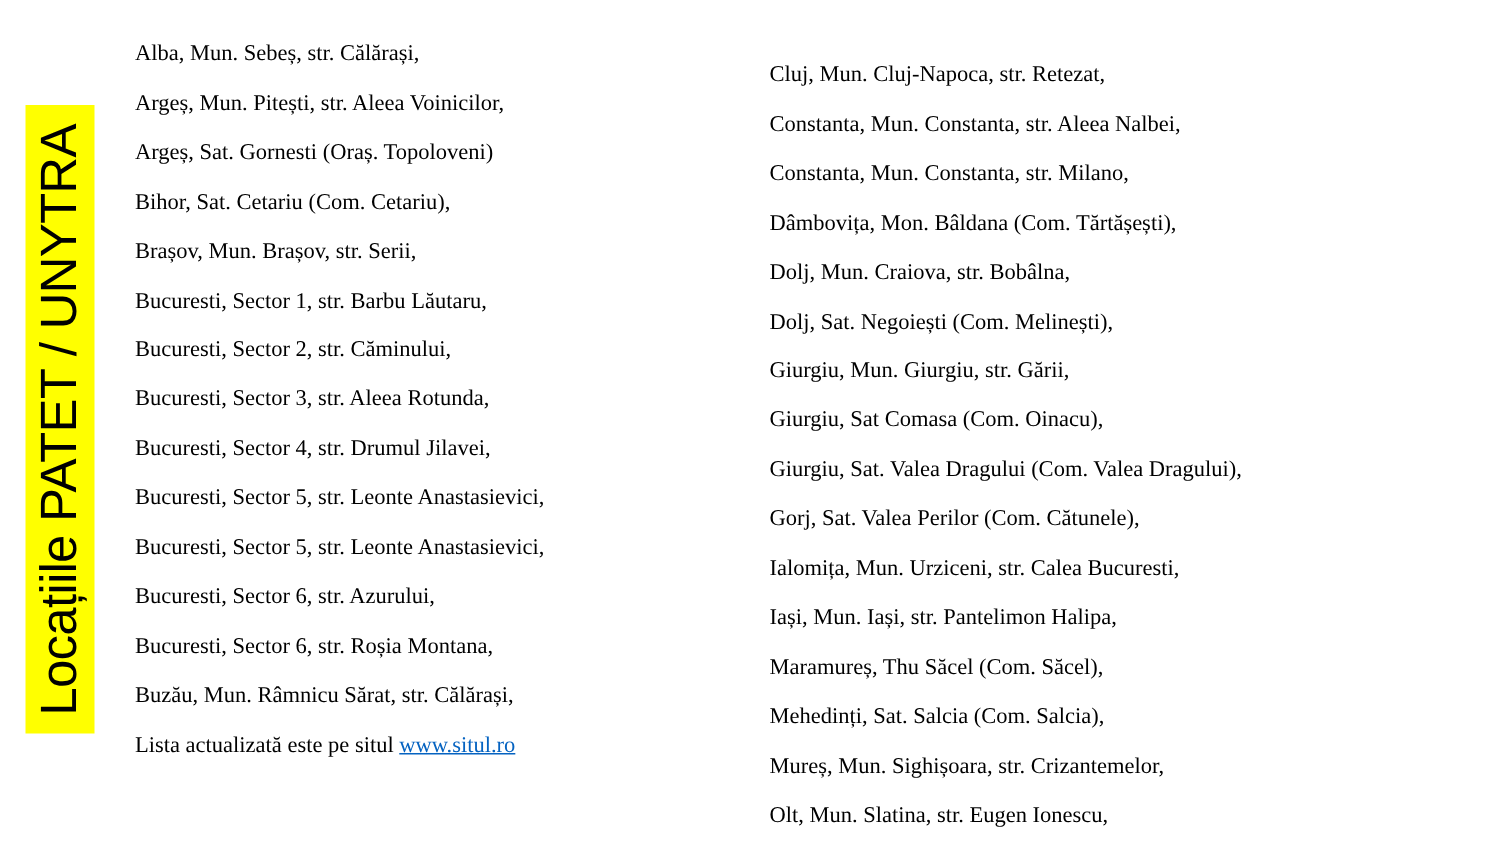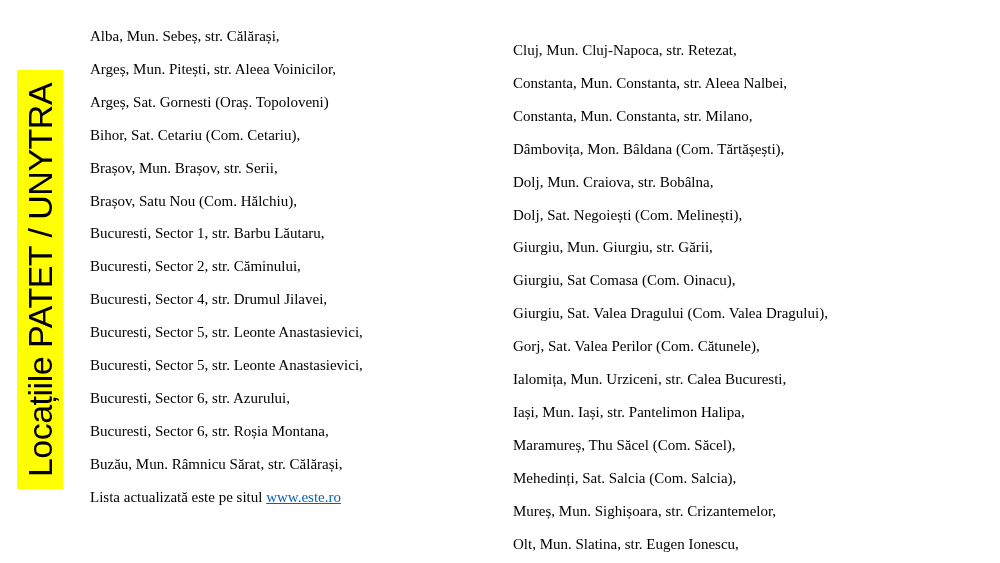--- a/index.html
+++ b/index.html
@@ -58,31 +58,31 @@
 <div class="banner" style="background: rgb(255, 255, 0);">
   <span class="banner-text">Locațiile PATET / UNYTRA</span>
 </div>
 
 <div class="col col-left">
   <p>Alba, Mun. Sebeș, str. Călărași,</p>
   <p>Argeș, Mun. Pitești, str. Aleea Voinicilor,</p>
   <p>Argeș, Sat. Gornesti (Oraș. Topoloveni)</p>
   <p>Bihor, Sat. Cetariu (Com. Cetariu),</p>
   <p>Brașov, Mun. Brașov, str. Serii,</p>
-  <p>Brașov, Satu Nou (Com. Hălchiu),</p>
   <p>Bucuresti, Sector 1, str. Barbu Lăutaru,</p>
   <p>Bucuresti, Sector 2, str. Căminului,</p>
+  <p>Bucuresti, Sector 3, str. Aleea Rotunda,</p>
   <p>Bucuresti, Sector 4, str. Drumul Jilavei,</p>
   <p>Bucuresti, Sector 5, str. Leonte Anastasievici,</p>
   <p>Bucuresti, Sector 5, str. Leonte Anastasievici,</p>
   <p>Bucuresti, Sector 6, str. Azurului,</p>
   <p>Bucuresti, Sector 6, str. Roșia Montana,</p>
   <p>Buzău, Mun. Râmnicu Sărat, str. Călărași,</p>
   <p>
-    <span>Lista actualizată este pe situl </span><a class="site-link" style="color: rgb(5, 99, 193);">www.este.ro</a>
+    <span>Lista actualizată este pe situl </span><a class="site-link" style="color: rgb(5, 99, 193);">www.situl.ro</a>
   </p>
 </div>
 
 <div class="col col-right">
   <p>Cluj, Mun. Cluj-Napoca, str. Retezat,</p>
   <p>Constanta, Mun. Constanta, str. Aleea Nalbei,</p>
   <p>Constanta, Mun. Constanta, str. Milano,</p>
   <p>Dâmbovița, Mon. Bâldana (Com. Tărtășești),</p>
   <p>Dolj, Mun. Craiova, str. Bobâlna,</p>
   <p>Dolj, Sat. Negoiești (Com. Melinești),</p>

